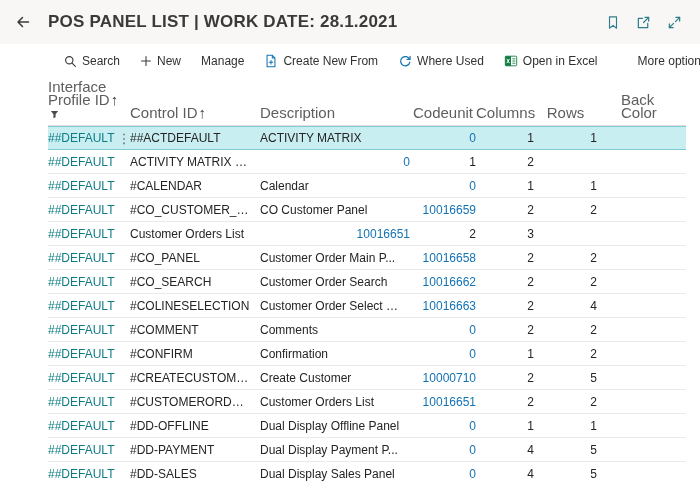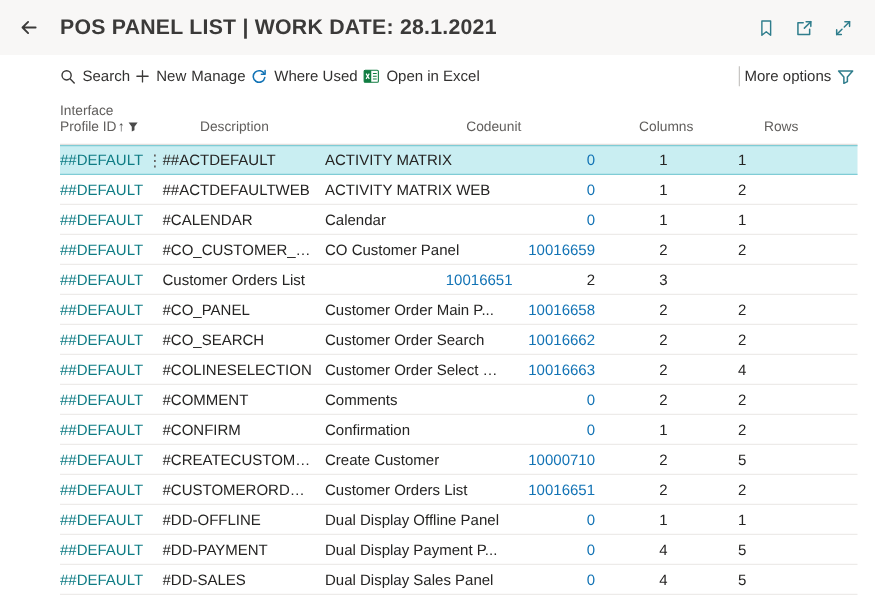--- a/index.html
+++ b/index.html
@@ -11,33 +11,33 @@
   .topbar { height:44px; display:flex; align-items:center; background:#f8f7f6; }
   .back { width:30px; height:30px; margin-left:8px; border:none; background:transparent;
           border-radius:50%; display:flex; align-items:center; justify-content:center;
           color:#3b3a39; cursor:pointer; }
   .title { margin-left:10px; font-size:17px; font-weight:700; color:#3b3a39;
            letter-spacing:.2px; white-space:nowrap; }
   .top-icons { margin-left:auto; margin-right:18px; display:flex; gap:16px; align-items:center; }
   .ticon { color:#2f7d8c; display:flex; align-items:center; cursor:pointer; }
 
   
-  .toolbar { height:34px; display:flex; align-items:center; gap:4px;
-             padding:0 16px 0 48px; background:#fff; }
+  .toolbar { height:34px; display:flex; align-items:center; gap:20px;
+             padding:0 16px 0 64px; background:#fff; }
   .titem { display:flex; align-items:center; gap:5px; font-size:12px; color:#323130;
            white-space:nowrap; cursor:pointer; }
   .titem .ic { display:flex; align-items:center; }
   .tb-divider { width:1px; height:16px; background:#c8c6c4; margin-left:auto; }
   .icon-only { color:#2f7d8c; }
 
   
   .table { padding:0 14px 0 48px; }
   .thead, .tr { display:grid; grid-template-columns:82px 130px 150px 66px 58px 63px 1fr; }
-  .thead { border-bottom:1px solid #e1dfdd; color:#605e5c; font-size:11px;
-           line-height:13px; align-items:end; min-height:38px; padding-bottom:0;gap:30px; }
+  .thead { border-bottom:1px solid #e1dfdd; color:#605e5c; font-size:15px;
+           line-height:13px; align-items:end; min-height:38px; padding-bottom:0; }
   .th { padding:2px 10px 6px 0; cursor:pointer; }
   .th.right { text-align:center; padding-right:0; }
   .th.backcol { padding-left:24px; }
   .th .sort { margin-left:1px; color:#444; }
   .th .hfunnel { margin-left:2px; vertical-align:-1px; }
 
   .tr { height:24px; align-items:center; border-bottom:1px solid #edebe9;
         font-size:12px; color:#252423; cursor:pointer; }
   .tr.selected { background:#c9eef2; border-top:1px solid #7fccd5; border-bottom:1px solid #7fccd5; }
   .td { overflow:hidden; white-space:nowrap; text-overflow:ellipsis; padding-right:10px; }
@@ -100,20 +100,30 @@
             <path d="M8 2v12M2 8h12"></path>
           </svg>
         </span>
       <span>New</span>
     </div>
     <div class="titem">
       <span>Manage</span>
     </div>
     <div class="titem">
       <span class="ic">
+          <svg width="14" height="14" viewBox="0 0 16 16" fill="none" stroke="#1273b5" stroke-width="1.2" stroke-linejoin="round">
+            <path d="M3.5 1.5h6l3 3v10h-9z"></path>
+            <path d="M9.5 1.5v3h3"></path>
+            <path d="M6 9.5h4M8 7.5v4" stroke-linecap="round"></path>
+          </svg>
+        </span>
+      <span>Create New From</span>
+    </div>
+    <div class="titem">
+      <span class="ic">
           <svg width="14" height="14" viewBox="0 0 16 16" fill="none" stroke="#1273b5" stroke-width="1.4" stroke-linecap="round" stroke-linejoin="round">
             <path d="M13.2 6.2A5.3 5.3 0 1 0 13.5 9.2"></path>
             <path d="M13.8 2.8v3.4h-3.4"></path>
           </svg>
         </span>
       <span>Where Used</span>
     </div>
     <div class="titem">
       <span class="ic">
           <svg width="14" height="14" viewBox="0 0 16 16">
@@ -137,20 +147,21 @@
         </span>
     </div>
 
   </div>
 
   <div class="table">
     <div class="thead">
         <div class="th"><span class="th-label">Interface Profile ID</span><span class="sort">↑</span><svg class="hfunnel" width="9" height="9" viewBox="0 0 10 10">
             <path d="M1 1h8L6.2 4.8V8L3.8 9.2V4.8z" fill="#4a4a4a"></path>
           </svg></div>
+        <div class="th"><span class="th-label">Control ID</span><span class="sort">↑</span></div>
         <div class="th"><span class="th-label">Description</span></div>
         <div class="th right"><span class="th-label">Codeunit</span></div>
         <div class="th right"><span class="th-label">Columns</span></div>
         <div class="th right"><span class="th-label">Rows</span></div>
         <div class="th backcol"><span class="th-label">Back Color</span></div>
       </div>
     <div class="tbody">
         <div class="tr selected">
           <div class="td profile">
             <span class="link-teal">##DEFAULT</span>
@@ -160,21 +171,20 @@
           <div class="td">ACTIVITY MATRIX</div>
           <div class="td right"><span class="link-blue">0</span></div>
           <div class="td right">1</div>
           <div class="td right">1</div>
           <div class="td backcol"></div>
         </div>
         <div class="tr">
           <div class="td profile">
             <span class="link-teal">##DEFAULT</span>
           </div>
-          <div class="td">##ACTDEFAULTWEB</div>
           <div class="td">ACTIVITY MATRIX WEB</div>
           <div class="td right"><span class="link-blue">0</span></div>
           <div class="td right">1</div>
           <div class="td right">2</div>
           <div class="td backcol"></div>
         </div>
         <div class="tr">
           <div class="td profile">
             <span class="link-teal">##DEFAULT</span>
           </div>

